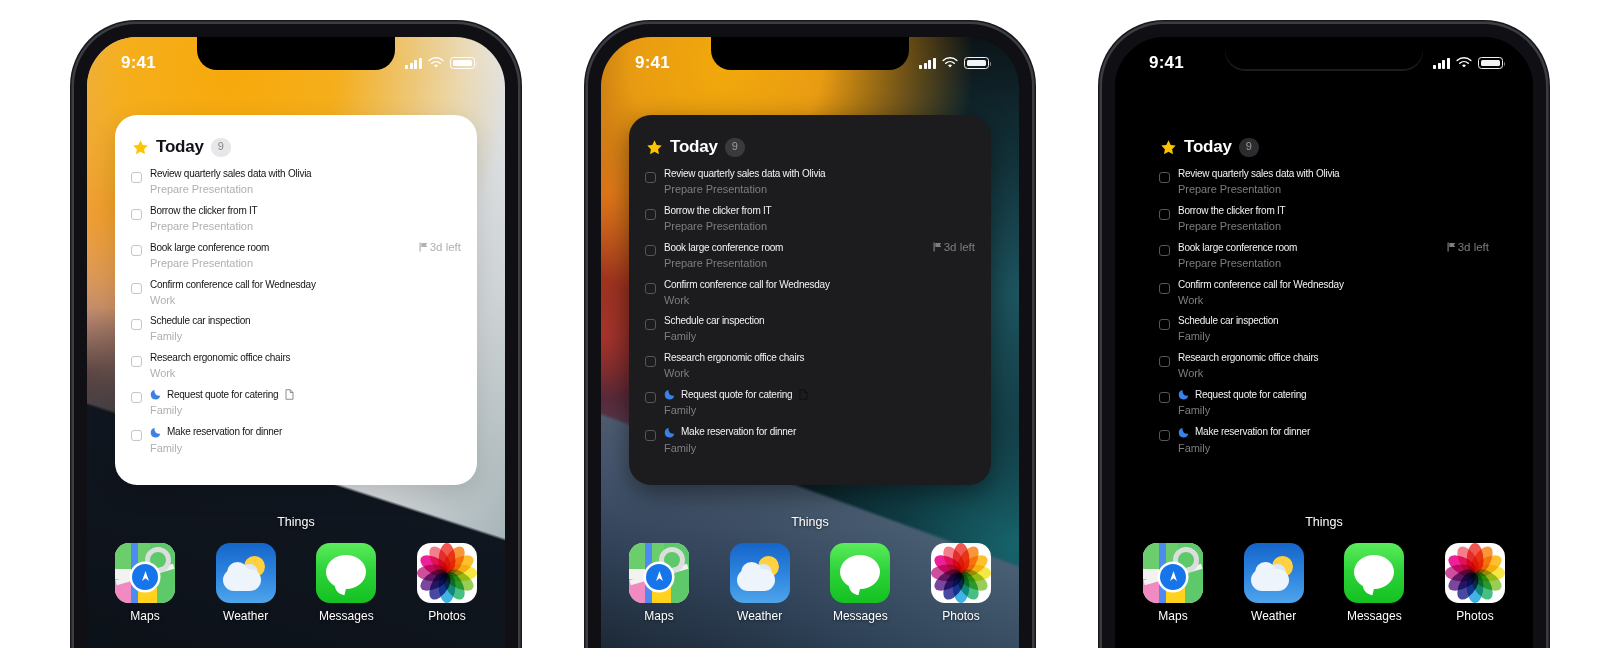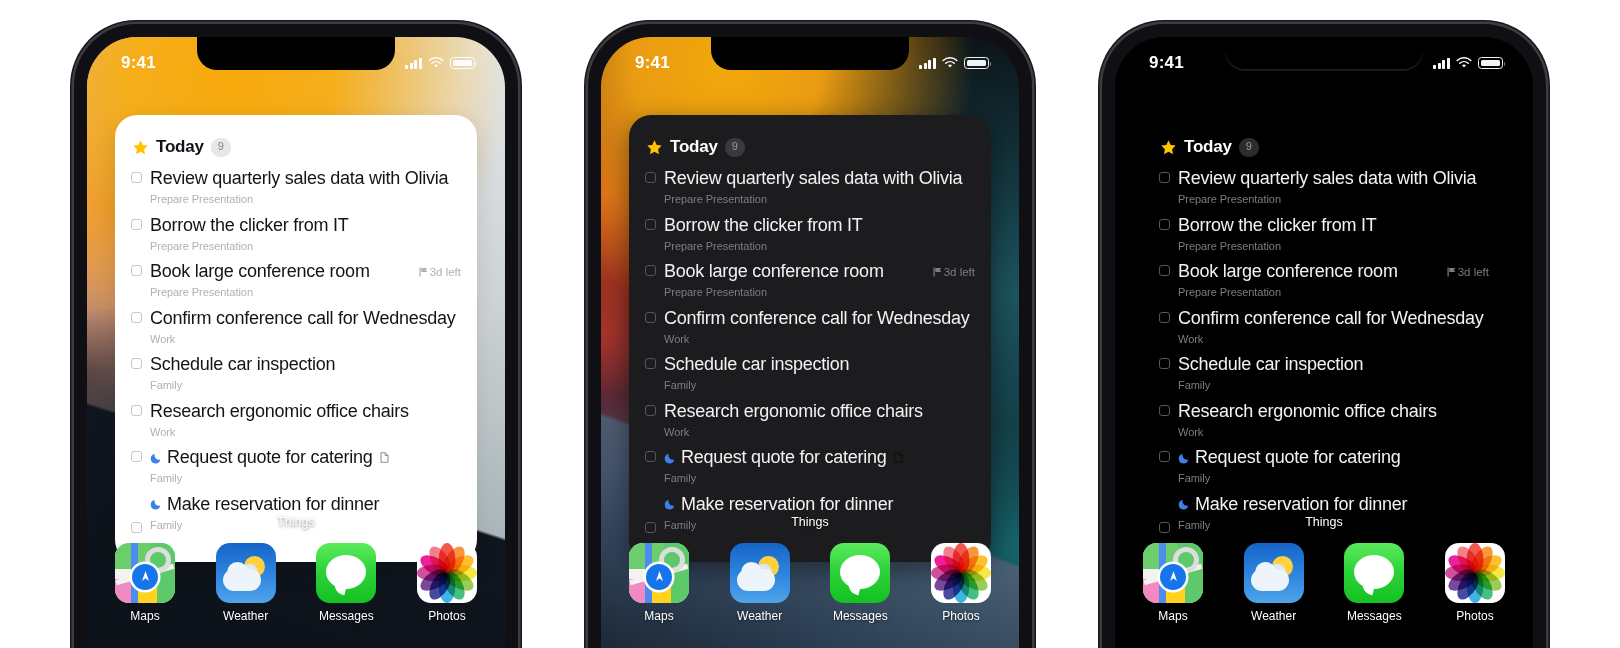--- a/index.html
+++ b/index.html
@@ -135,32 +135,32 @@
     padding: 3.5px 7px 4.5px;
     border-radius: 9px; font-weight: normal;
   }
   .light .w-title { color: #12121a; }
   .light .w-count { background: #e7e7ea; color: #85858b; }
   .dark .w-title, .black .w-title { color: #ffffff; }
   .dark .w-count  { background: #3a3a3c; color: #9a9a9f; }
   .black .w-count { background: #2c2c2e; color: #9a9a9f; }
 
   .todo { display: flex; align-items: flex-start; gap: 8px; margin-bottom: 7.5px; }
-  .todo:last-child { margin-bottom: 15px; align-items: flex-end; }
+  .todo:last-child { margin-bottom: 15px; }
   .cbox {
     width: 11px; height: 11px; border-radius: 3px;
     border: 1.3px solid #c5c5ca;
     flex: 0 0 auto; margin-top: 4px;
   }
   .dark .cbox, .black .cbox { border-color: #56565a; }
   .todo-body { flex: 1 1 auto; min-width: 0; }
   .todo-line { display: flex; align-items: center; gap: 4px; }
   .moon { width: 12px; height: 12px; flex: 0 0 auto; margin-right: 1px; }
   .note-ic { width: 9px; height: 11px; flex: 0 0 auto; margin-left: 3px; opacity: .5; }
-  .todo-title { font-size: 18px; letter-spacing: -.25px; white-space: nowrap; }
+  .todo-title { font-size: 10px; letter-spacing: -.25px; white-space: nowrap; }
   .todo-sub { font-size: 11px; margin-top: 0px; letter-spacing: -.05px; }
   .light .todo-title { color: #141418; }
   .light .todo-sub   { color: #b0b0b5; }
   .dark .todo-title, .black .todo-title { color: #f2f2f4; }
   .dark .todo-sub, .black .todo-sub { color: #7d7d82; }
   .deadline {
     margin-left: auto; font-size: 11.5px; display: flex; align-items: center; gap: 2px;
     flex: 0 0 auto; padding-left: 10px;
   }
   .light .deadline { color: #b0b0b5; }

